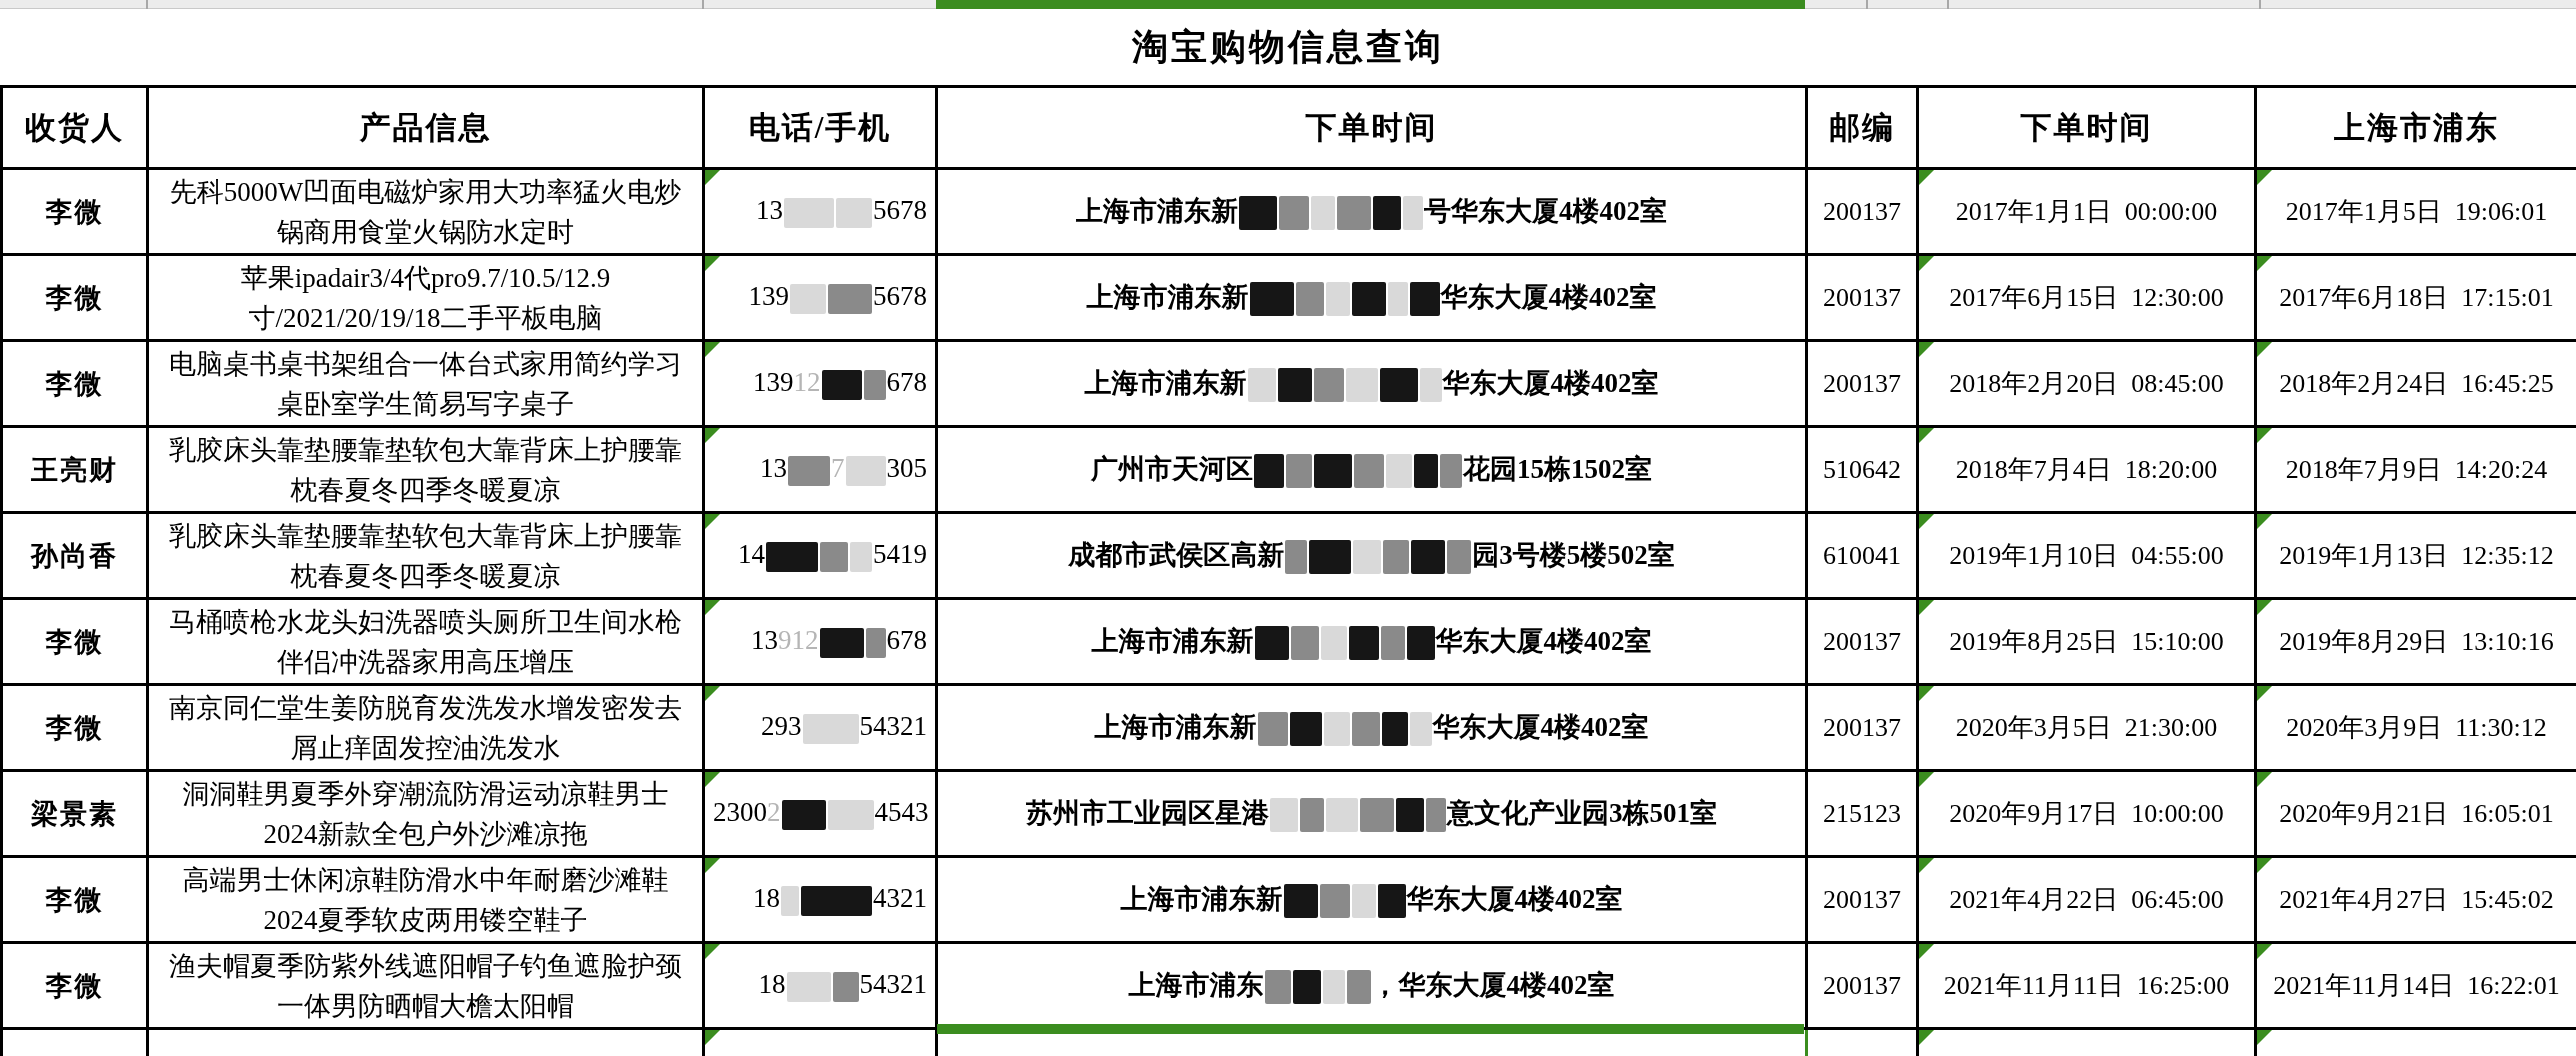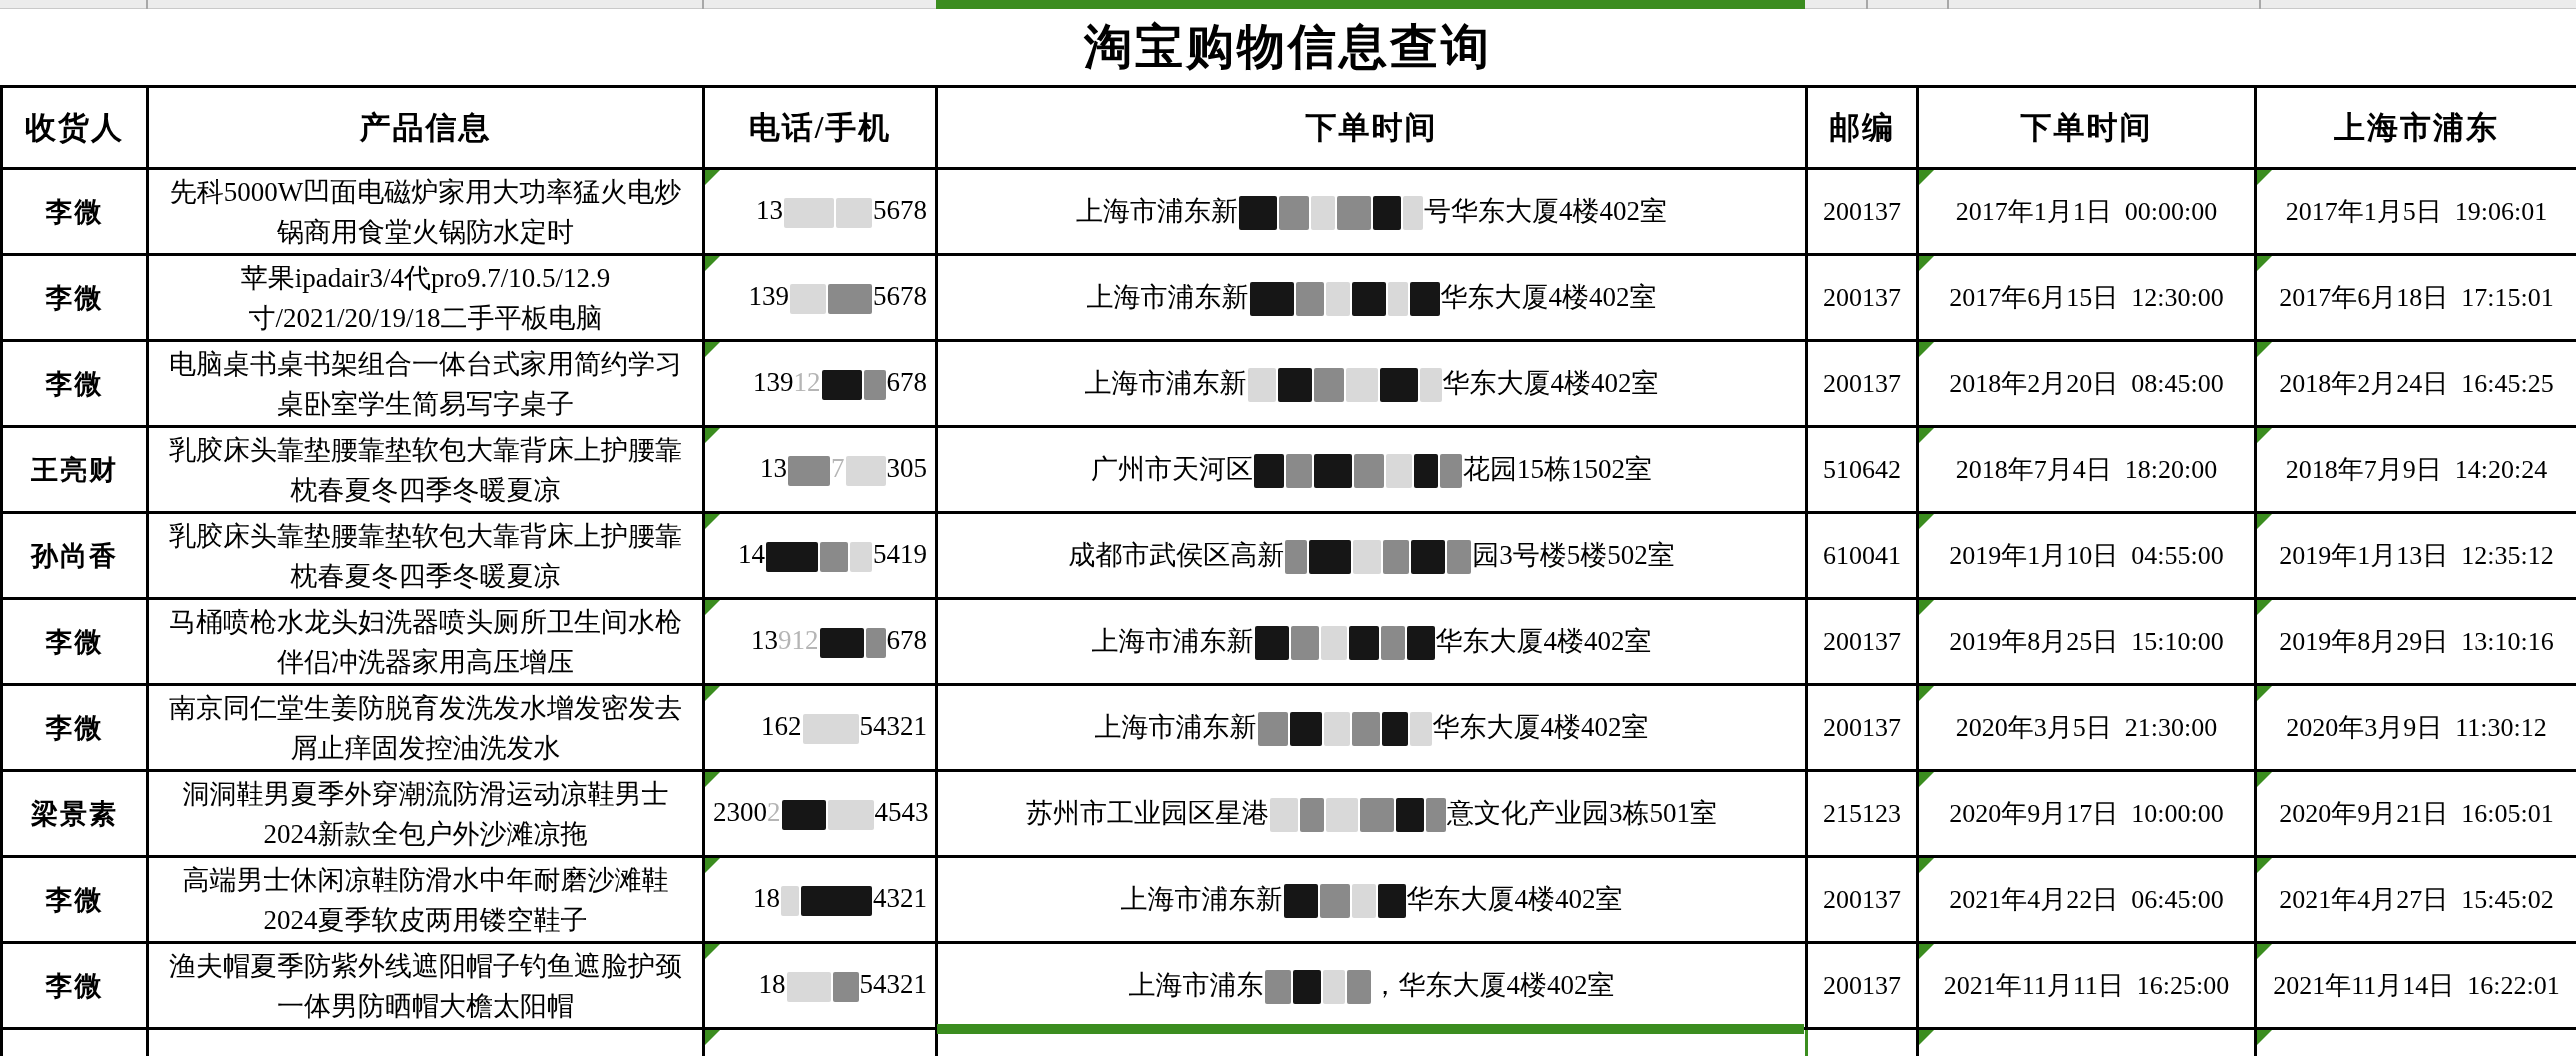--- a/index.html
+++ b/index.html
@@ -8,31 +8,31 @@
   body{
     width:2576px; height:1057px; overflow:hidden; background:#fff;
     font-family:"Liberation Serif","DejaVu Serif",serif; color:#000;
   }
   
   .strip{ position:relative; width:2576px; height:9px; background:#ececec; border-bottom:1px solid #c9c9c9; }
   .strip .tick{ position:absolute; top:0; width:2px; height:9px; background:#a8a8a8; }
   .strip .green-seg{ position:absolute; top:0; left:936px; width:869px; height:9px; background:var(--green); }
   
   .title-band{ height:76px; display:flex; align-items:center; justify-content:center; }
-  .title{ font-size:48px; font-weight:bold; letter-spacing:3px; }
+  .title{ font-size:36px; font-weight:bold; letter-spacing:3px; }
   
   table{ width:2576px; table-layout:fixed; border-collapse:collapse; }
   th,td{ border:3px solid var(--border); padding:0 8px; text-align:center; vertical-align:middle; overflow:hidden; }
   thead tr{ height:82px; }
   tbody tr.data{ height:86px; }
   th{ font-size:31px; font-weight:bold; letter-spacing:2px; }
   td.recipient{ font-size:27px; font-weight:bold; letter-spacing:2px; }
   td.product{ font-size:27px; font-weight:normal; line-height:40px; padding:0 14px; }
   td.phone{ font-size:27px; position:relative; white-space:nowrap;text-align:right; }
-  td.addr{ font-size:27px; font-weight:normal; white-space:nowrap; }
+  td.addr{ font-size:27px; font-weight:bold; white-space:nowrap; }
   td.zip{ font-size:26px; }
   td.order,td.sign{ font-size:26px; position:relative; white-space:pre; }
   
   .box{ display:inline-block; vertical-align:middle; height:30px; margin:0 1px; border-radius:2px; }
   td.addr .box{ height:34px; }
   .box.dark{ background:#161616; }
   .box.gray{ background:#8a8a8a; }
   .box.light{ background:#d9d9d9; }
   .faint{ color:#b5b5b5; }
   
@@ -136,21 +136,21 @@
           <td class="product">马桶喷枪水龙头妇洗器喷头厕所卫生间水枪伴侣冲洗器家用高压增压</td>
           <td class="phone"><span class="tri"></span><span>13</span><span class="faint">912</span><span class="box dark" style="width: 44px;"></span><span class="box gray" style="width: 20px;"></span><span>678</span></td>
           <td class="addr"><span>上海市浦东新</span><span class="box dark" style="width: 34px;"></span><span class="box gray" style="width: 28px;"></span><span class="box light" style="width: 26px;"></span><span class="box dark" style="width: 30px;"></span><span class="box gray" style="width: 24px;"></span><span class="box dark" style="width: 28px;"></span><span>华东大厦4楼402室</span></td>
           <td class="zip">200137</td>
           <td class="order"><span class="tri"></span><span>2019年8月25日  15:10:00</span></td>
           <td class="sign"><span class="tri"></span><span>2019年8月29日  13:10:16</span></td>
         </tr>
         <tr class="data">
           <td class="recipient">李微</td>
           <td class="product">南京同仁堂生姜防脱育发洗发水增发密发去屑止痒固发控油洗发水</td>
-          <td class="phone"><span class="tri"></span><span>162</span><span class="box light" style="width: 56px;"></span><span>54321</span></td>
+          <td class="phone"><span class="tri"></span><span>293</span><span class="box light" style="width: 56px;"></span><span>54321</span></td>
           <td class="addr"><span>上海市浦东新</span><span class="box gray" style="width: 30px;"></span><span class="box dark" style="width: 32px;"></span><span class="box light" style="width: 26px;"></span><span class="box gray" style="width: 28px;"></span><span class="box dark" style="width: 26px;"></span><span class="box light" style="width: 22px;"></span><span>华东大厦4楼402室</span></td>
           <td class="zip">200137</td>
           <td class="order"><span class="tri"></span><span>2020年3月5日  21:30:00</span></td>
           <td class="sign"><span class="tri"></span><span>2020年3月9日  11:30:12</span></td>
         </tr>
         <tr class="data">
           <td class="recipient">梁景素</td>
           <td class="product">洞洞鞋男夏季外穿潮流防滑运动凉鞋男士2024新款全包户外沙滩凉拖</td>
           <td class="phone"><span class="tri"></span><span>2300</span><span class="faint">2</span><span class="box dark" style="width: 44px;"></span><span class="box light" style="width: 46px;"></span><span>4543</span></td>
           <td class="addr"><span>苏州市工业园区星港</span><span class="box light" style="width: 28px;"></span><span class="box gray" style="width: 24px;"></span><span class="box light" style="width: 32px;"></span><span class="box gray" style="width: 34px;"></span><span class="box dark" style="width: 28px;"></span><span class="box gray" style="width: 20px;"></span><span>意文化产业园3栋501室</span></td>

